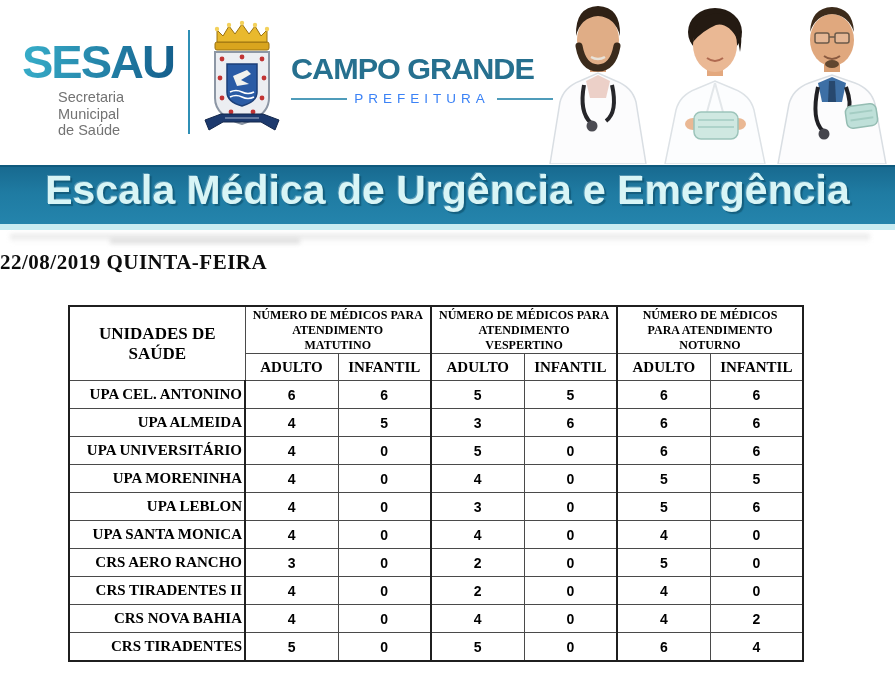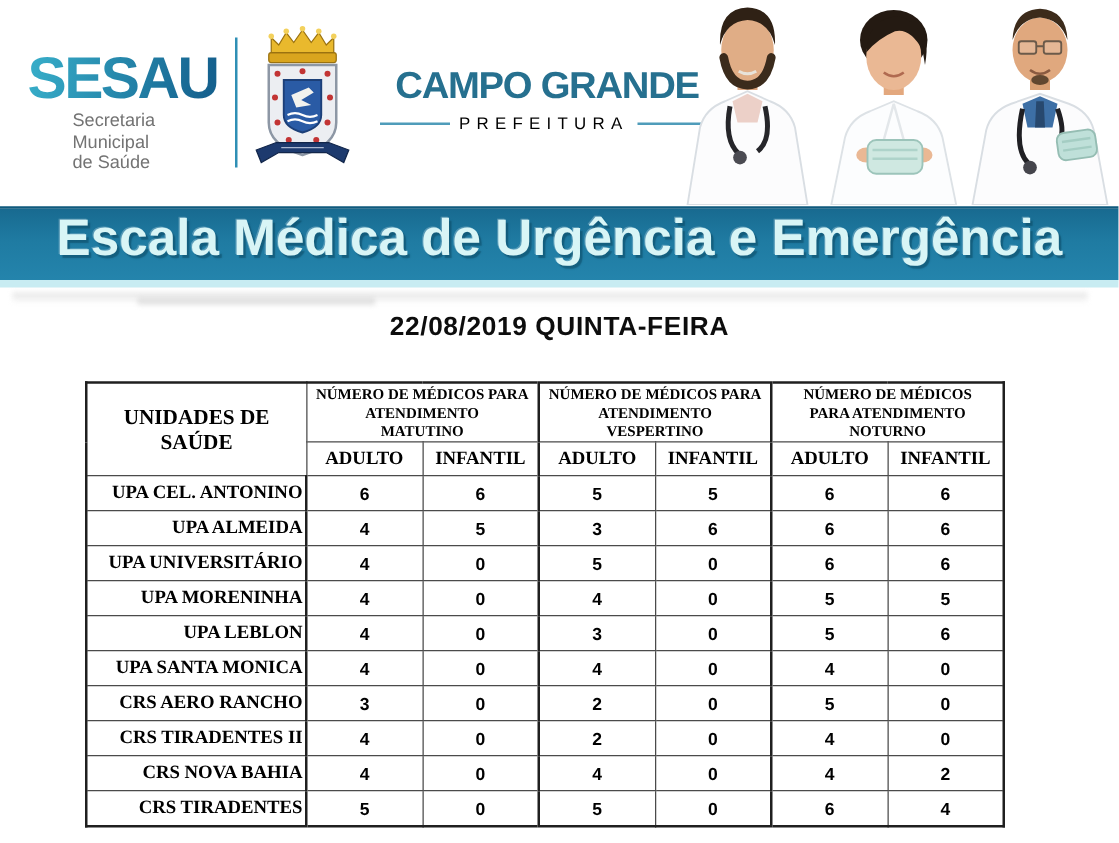--- a/index.html
+++ b/index.html
@@ -18,28 +18,28 @@
   @supports (-webkit-background-clip: text){
     .sesau-title{
       background:linear-gradient(100deg,#36abc7 5%,#15618e 90%);
       -webkit-background-clip:text;background-clip:text;
       -webkit-text-fill-color:transparent;
     }
   }
   .sesau-sub{margin-left:36px;margin-top:4px;font-size:14.5px;line-height:1.15;color:#737373;}
   .v-divider{position:absolute;left:188px;top:30px;width:2px;height:104px;background:#2f8fb5;}
   .coat{position:absolute;left:197px;top:20px;}
-  .cg-block{position:absolute;left:304px;top:52px;width:262px;text-align:center;}
+  .cg-block{position:absolute;left:291px;top:52px;width:262px;text-align:left;}
   .cg-title{
     font-weight:bold;font-size:30px;letter-spacing:-1px;color:#26708f;
     white-space:nowrap;transform:scaleX(1.02);transform-origin:left;
   }
   .cg-sub{display:flex;align-items:center;gap:7px;margin-top:5px;}
   .cg-sub .line{flex:1;height:2px;background:#4f9cba;}
-  .cg-sub .word{font-size:13.5px;letter-spacing:5px;color:#000000;white-space:nowrap;}
+  .cg-sub .word{font-size:13.5px;letter-spacing:5px;color:#3b82f6;white-space:nowrap;}
   .doctors{position:absolute;right:0;top:0;width:365px;height:164px;}
 
   
   .banner{
     position:absolute;top:165px;left:0;width:895px;height:57px;
     background:linear-gradient(180deg,#186a90 0%,#1f7ba2 45%,#2484ac 100%);
     border-top:2px solid #0f5a7d;
     display:flex;align-items:flex-start;justify-content:center;
   }
   .banner-strip{position:absolute;top:224px;left:0;width:895px;height:6px;background:#c8ecf2;}
@@ -52,22 +52,22 @@
     position:absolute;top:234px;left:10px;width:860px;height:9px;
     background:linear-gradient(180deg,#d9d9d9,#ffffff);filter:blur(2px);opacity:.7;
   }
   .shadow-smudge{
     position:absolute;top:238px;left:110px;width:190px;height:6px;
     background:#cfcfcf;filter:blur(2px);opacity:.55;
   }
 
   
   .date-heading{
-    position:absolute;top:250px;left:0;width:895px;text-align:center;
-    font-family:Liberation Sans, sans-serif;font-weight:bold;font-size:21px;
+    position:absolute;top:250px;left:0;width:895px;text-align:left;
+    font-family:Liberation Serif, serif;font-weight:bold;font-size:21px;
     letter-spacing:.5px;color:#0d0d0d;
   }
 
   
   .table-wrap{position:absolute;top:305px;left:68px;}
   table.schedule{
     border-collapse:collapse;table-layout:fixed;width:734px;
     font-family:"Liberation Serif",serif;color:#000;
   }
   table.schedule th,table.schedule td{border:1px solid #4a4a4a;padding:0 2px;}

